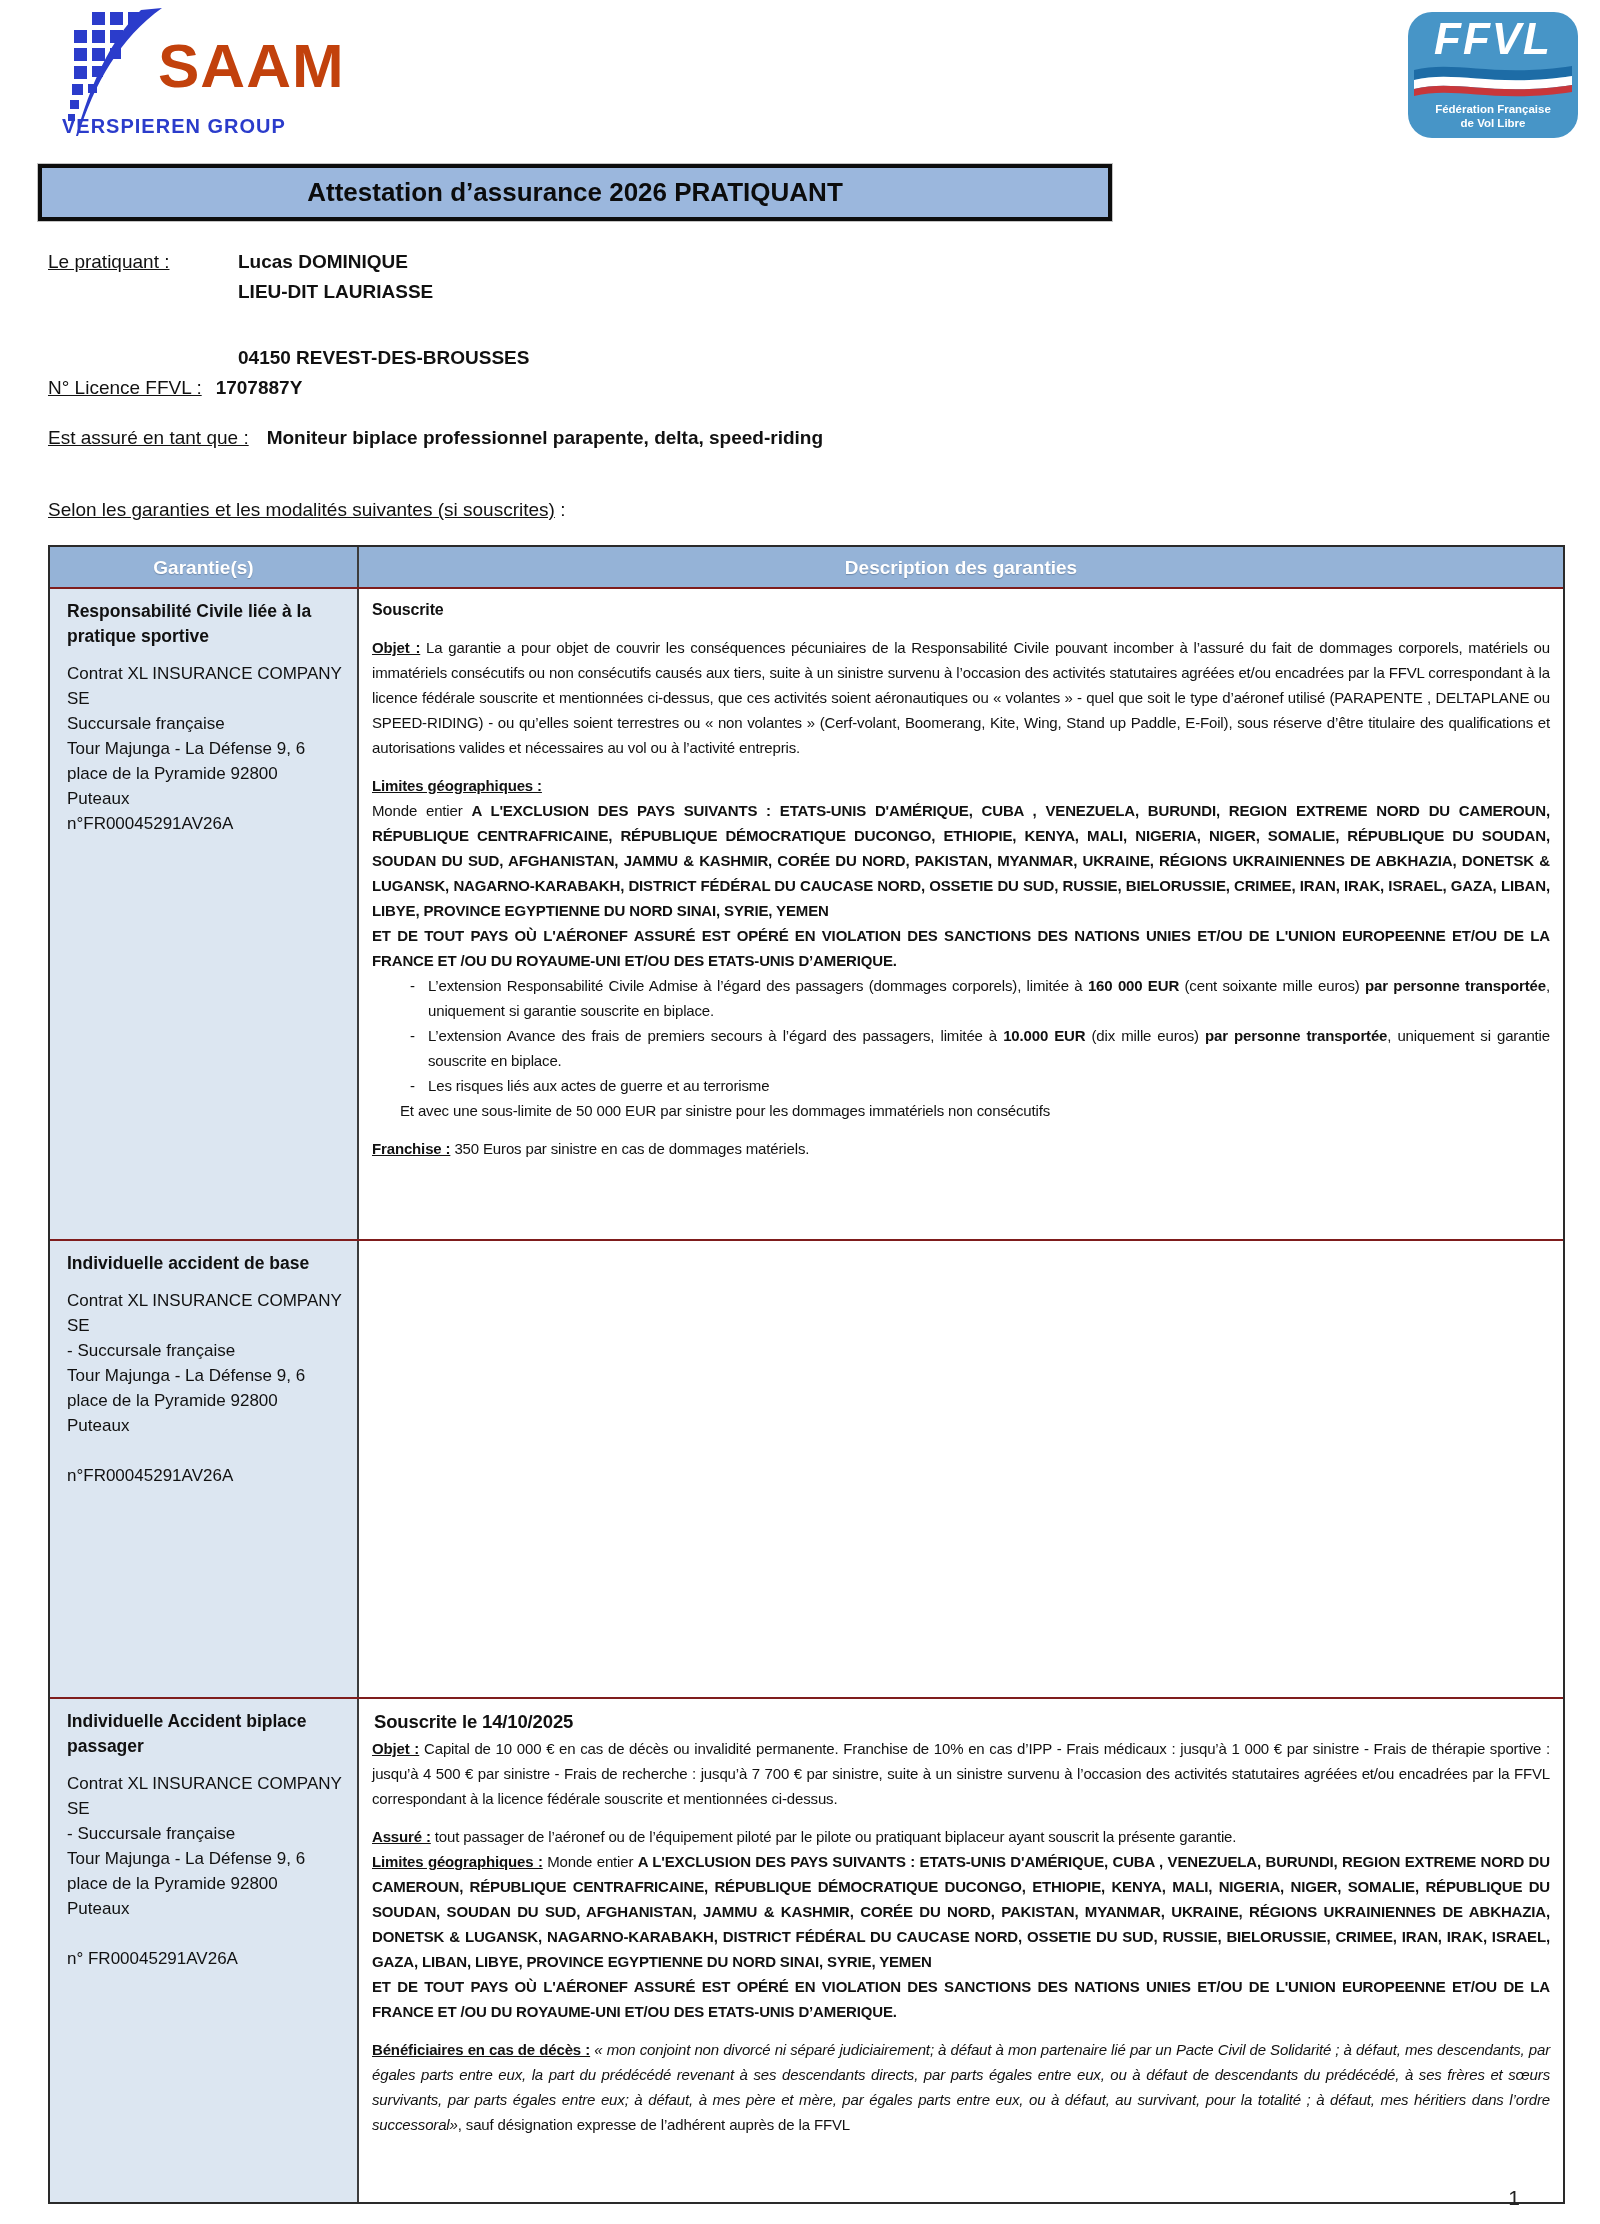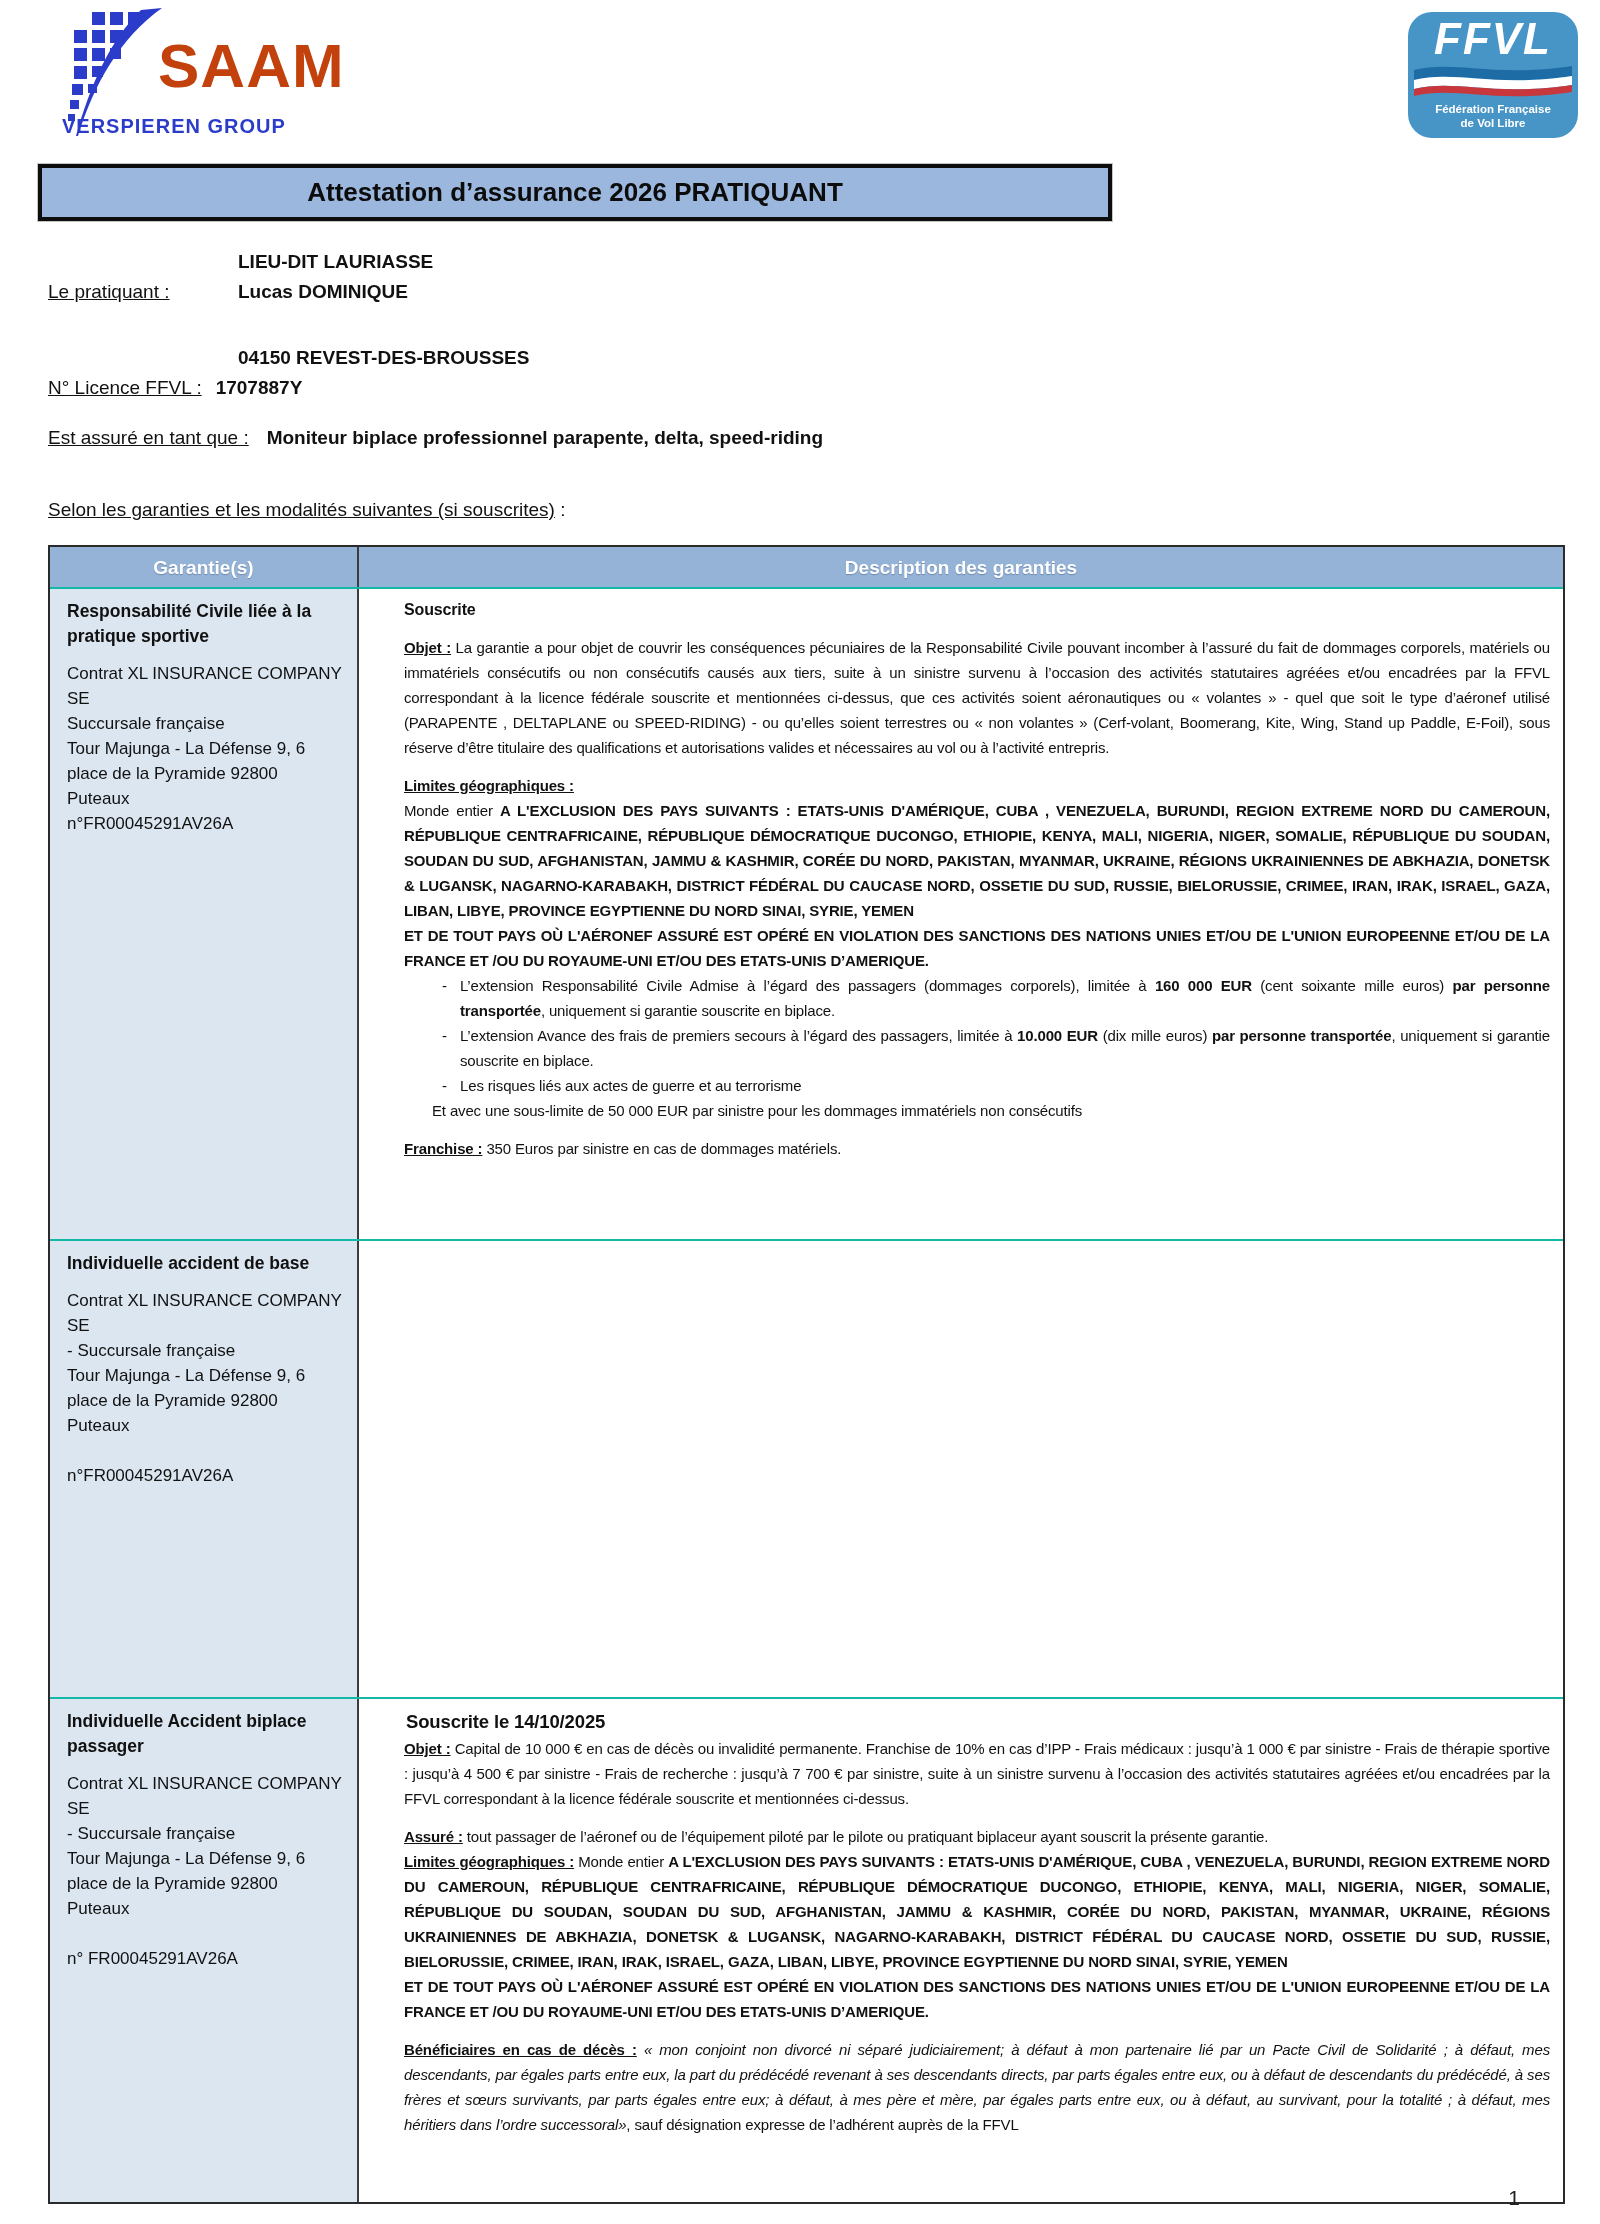--- a/index.html
+++ b/index.html
@@ -56,21 +56,21 @@
   .lic-line .who-label { margin-right:14px; }
   .insured-line { display:flex; line-height:30px; margin-top:20px; }
   .insured-line .val { margin-left:18px; font-weight:bold; }
   .intro-line { margin:42px 0 0 48px; font-size:19px; line-height:30px; }
   .intro-line span { text-decoration:underline; }
   .intro-line .colon { text-decoration:none; }
 
   
   .gtable { margin:20px 0 0 48px; width:1517px; border:2px solid #2a2a2a; }
   .t-row { display:flex; }
-  .t-row + .t-row { border-top:2px solid #14b8a6;gap:32px; }
+  .t-row + .t-row { border-top:2px solid #7f1d1d; }
   .cell-g {
     width:309px; flex:0 0 309px; background:#DCE6F1;
     border-right:2px solid #3c3c3c; padding:10px 15px 10px 17px;
     font-size:17px; line-height:25px;
   }
   .cell-d { flex:1; background:#fff; padding:8px 13px 12px 13px; font-size:15px; line-height:25px; }
   .t-row.head { background:#95B3D7; min-height:40px; }
   .t-row.head .cell-g, .t-row.head .cell-d {
     background:#95B3D7; display:flex; align-items:center; justify-content:center;
     padding:6px 8px; color:#fff; font-weight:bold; font-size:19px;
@@ -144,26 +144,26 @@
       </div>
     </div>
   </div>
 
   <div class="title-bar">
     <div class="t">Attestation d’assurance 2026 PRATIQUANT</div>
   </div>
 
   <div class="who">
     <div class="who-line">
+      <div class="col-a who-label">Le pratiquant :</div>
+      <div class="bold">Lucas DOMINIQUE</div>
+    </div>
+    <div class="who-line">
       <div class="col-a"></div>
       <div class="bold">LIEU-DIT LAURIASSE</div>
-    </div>
-    <div class="who-line">
-      <div class="col-a who-label">Le pratiquant :</div>
-      <div class="bold">Lucas DOMINIQUE</div>
     </div>
     <div class="who-line mt-gap">
       <div class="col-a"></div>
       <div class="bold">04150 REVEST-DES-BROUSSES</div>
     </div>
     <div class="lic-line">
       <div class="who-label">N° Licence FFVL :</div>
       <div class="bold">1707887Y</div>
     </div>
     <div class="insured-line">

